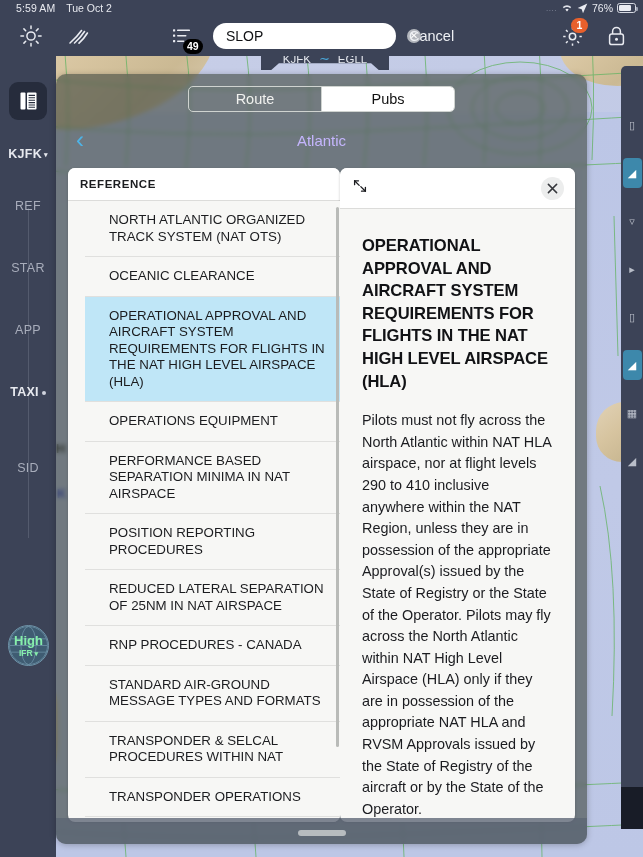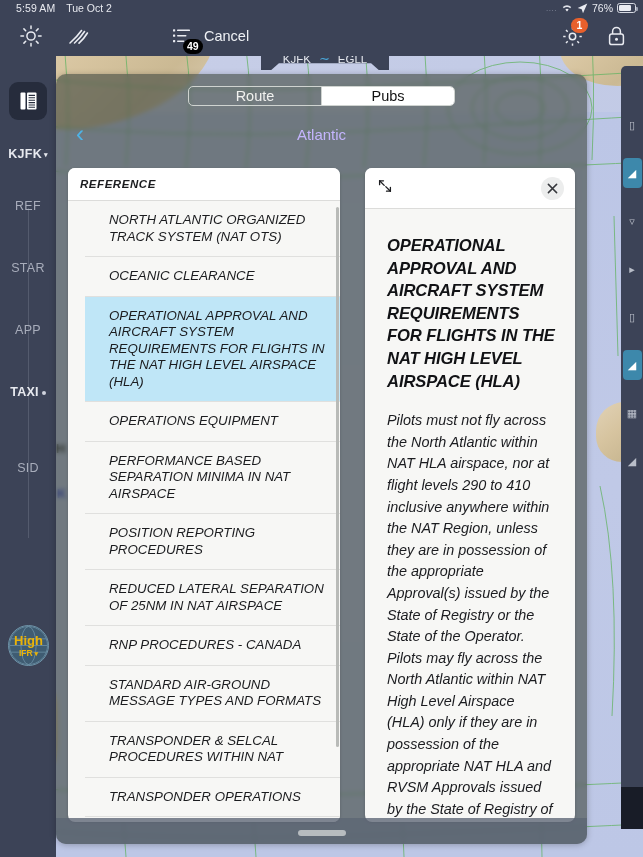--- a/index.html
+++ b/index.html
@@ -119,21 +119,21 @@
   }
   .rail-item.dim { color:#a8adbb; }
   .rail-item.strong { color:#e7e9ef; font-weight:600; }
   .rail-dot { display:inline-block; width:4px; height:4px; border-radius:2px;
     background:#cfd3dd; vertical-align:middle; margin-left:3px; }
   .rail-caret { font-size:7px; vertical-align:middle; margin-left:2px; }
   .globe {
     position:absolute; left:8px; top:569px; width:41px; height:41px;
     border-radius:50%; background:#3f5c72; border:1px solid #6f93a8;
     display:flex; flex-direction:column; align-items:center; justify-content:center;
-    color:#eab308; overflow:hidden;
+    color:#86efac; overflow:hidden;
   }
   .globe-lines{ position:absolute; inset:0; }
   .globe-t{ font-size:13px; font-weight:600; line-height:1; z-index:2;}
   .globe-s{ font-size:8.5px; font-weight:700; line-height:1; margin-top:2px; z-index:2;}
 
   
   .route-tab {
     position:absolute; left:261px; top:52px; width:128px; height:18px;
     background:#3c4357; z-index:25;
     display:flex; align-items:center; justify-content:center; gap:7px;
@@ -164,42 +164,42 @@
 
   
   .panel {
     position:absolute; left:56px; top:74px; width:531px; height:770px;
     background: rgba(64,72,64,0.62);
     backdrop-filter: blur(2px);
     border-radius:10px; z-index:35; overflow:hidden;
     box-shadow: 0 1px 6px rgba(0,0,0,.25);
   }
   .seg {
-    margin:12px auto 11px; width:267px; height:20px;
+    margin:12px auto 11px; width:267px; height:26px;
     border:1px solid #cfd3d0; border-radius:5px; display:flex; overflow:hidden;
   }
   .seg-btn {
     flex:1; display:flex; align-items:center; justify-content:center;
     font-size:14.5px; color:#f1f2ef; background:transparent; cursor:pointer;
     border:none; font-family:"Liberation Sans", sans-serif;
   }
   .seg-btn.active{ background:#fff; color:#111; }
   .seg-div{ width:1px; background:#cfd3d0; }
 
   .nav {
     position:relative; height:34px; margin-top:9px;
     display:flex; align-items:center; justify-content:center;
   }
   .nav-back {
     position:absolute; left:20px; color:#4db4e8; font-size:24px;
     font-weight:300; line-height:1; cursor:pointer; background:none; border:none;
   }
   .nav-title{ color:#c4b5fd; font-size:15px;text-align:right; }
 
-  .cols { position:absolute; left:12px; top:94px; right:12px; bottom:22px; display:flex; gap:25px;font-style:italic; }
+  .cols { position:absolute; left:12px; top:94px; right:12px; bottom:22px; display:flex; gap:0; }
 
   .listcard {
     width:272px; background:#f7f7f5; border-radius:7px; overflow:hidden;
     display:flex; flex-direction:column;
     box-shadow:0 1px 3px rgba(0,0,0,.2);
   }
   .list-hdr {
     height:33px; background:#fff; display:flex; align-items:center;
     padding-left:12px; font-size:11.5px; font-weight:700; color:#1b1c1f;
     letter-spacing:.55px; border-bottom:1px solid #dcdcda;
@@ -483,20 +483,28 @@
           <rect x="4" y="1.6" width="13" height="1.5" rx="0.7"></rect>
           <rect x="0" y="6.6" width="2.2" height="2.2" rx="0.5"></rect>
           <rect x="4" y="7" width="9.5" height="1.5" rx="0.7"></rect>
           <rect x="0" y="12" width="2.2" height="2.2" rx="0.5"></rect>
           <rect x="4" y="12.4" width="7.5" height="1.5" rx="0.7"></rect>
         </g>
       </svg>
       <span class="badge badge-list">49</span>
     </span>
 
+    <div class="searchbox">
+      <svg width="13" height="13" viewBox="0 0 13 13">
+        <circle cx="5.3" cy="5.3" r="4.3" fill="none" stroke="#6d7078" stroke-width="1.3"></circle>
+        <path d="M8.6 8.6l3.5 3.5" stroke="#6d7078" stroke-width="1.3" stroke-linecap="round"></path>
+      </svg>
+      <input class="search-input" type="text" value="SLOP" style="">
+      <span class="clear-btn">✕</span>
+    </div>
 
     <button class="cancel-btn">Cancel</button>
 
     <div class="tb-right">
       <span class="tb-icon" style="position:relative;">
         <svg width="21" height="21" viewBox="0 0 21 21">
           <g fill="none" stroke="#e9ebf1" stroke-width="1.5">
             <circle cx="10.5" cy="10.5" r="3.2"></circle>
             <path d="M10.5 1.2v2.4M10.5 17.4v2.4M1.2 10.5h2.4M17.4 10.5h2.4M4 4l1.7 1.7M15.3 15.3L17 17M17 4l-1.7 1.7M5.7 15.3L4 17"></path>
           </g>

